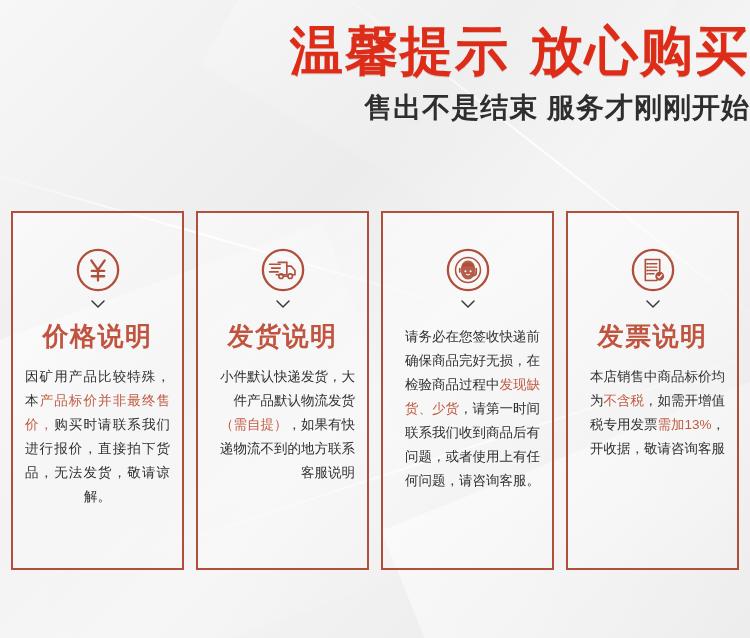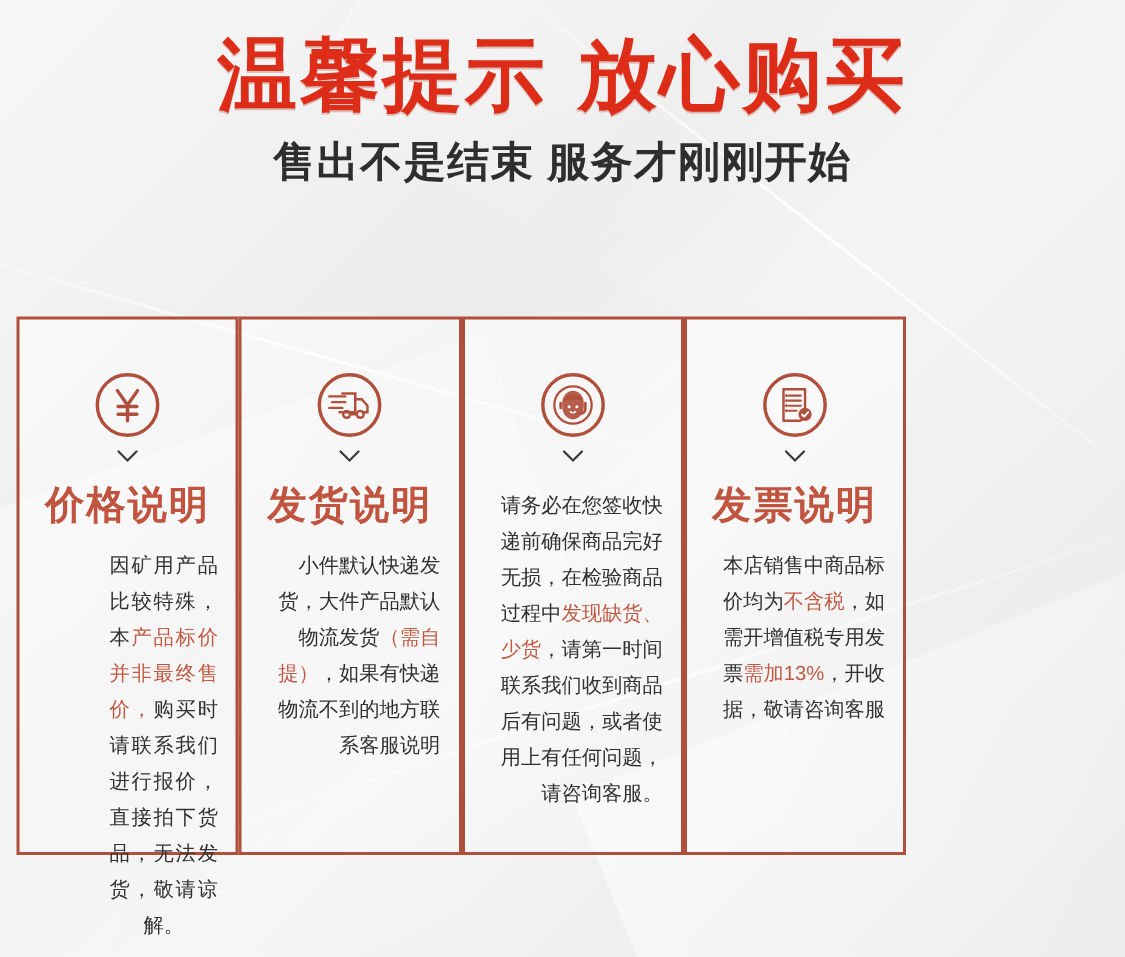--- a/index.html
+++ b/index.html
@@ -44,21 +44,21 @@
   }
   .wedge-1 { left: -120px; top: 300px; width: 520px; height: 360px; transform: rotate(-20deg); }
   .wedge-2 { left: 420px; top: 430px; width: 480px; height: 300px; transform: rotate(-22deg); }
   .wedge-3 { left: 250px; top: -120px; width: 380px; height: 300px; transform: rotate(30deg); opacity:.6;}
 
   
   .header {
     position: relative;
     z-index: 3;
     padding-top: 24px;
-    text-align: center;
+    text-align: right;
   }
   .main-title {
     font-size: 53px;
     line-height: 1.0;
     font-weight: 700;
     color: #dd2c18;
     letter-spacing: 2px;
     white-space: nowrap;
     margin: 0;
     text-shadow: 0 1px 0 rgba(160,30,10,.25);
@@ -79,21 +79,21 @@
     letter-spacing: .6px;
     line-height: 1.55;
   }
 
   
   .cards {
     position: absolute;
     z-index: 3;
     top: 211px;
     left: 11px;
-    width: 593px;
+    width: 728px;
     display: flex;
     justify-content: space-between;
   }
   .card {
     position: relative;
     width: 173px;
     height: 359px;
     box-sizing: border-box;
     border: 2px solid #b0503c;
     background: linear-gradient(150deg, rgba(255,255,255,.55), rgba(255,255,255,.12));
@@ -131,21 +131,21 @@
   .card-body {
     margin-top: 16px;
     font-size: 13.5px;
     line-height: 1.78;
     color: #303030;
     padding: 0 4px;
     word-break: break-all;
   }
   .hl { color: #c05a42; }
 
-  .card-1 .card-body { text-align: justify; text-align-last: center; margin-left: 48px; }
+  .card-1 .card-body { text-align: justify; text-align-last: center; }
   .card-2 .card-body,
   .card-3 .card-body,
   .card-4 .card-body { text-align: right; }
 </style>
 </head>
 <body>
 
 <div class="page">
 
   <div class="bg-streaks">

